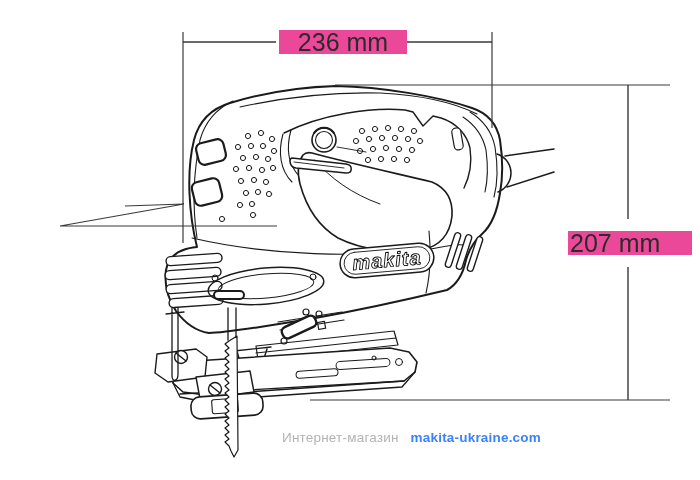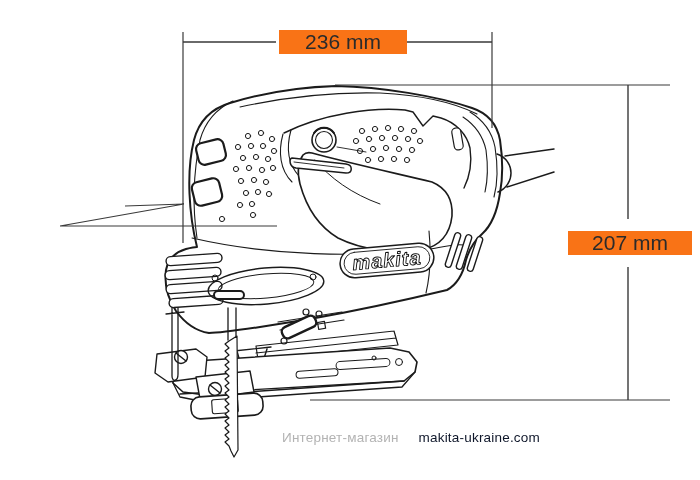--- a/index.html
+++ b/index.html
@@ -1,27 +1,27 @@
 <!DOCTYPE html>
 <html><head>
 <meta charset="utf-8">
 <style>
   html,body{margin:0;padding:0;background:#fff;}
   .stage{position:relative;width:700px;height:480px;background:#fff;overflow:hidden;
          font-family:"Liberation Sans",sans-serif;}
   .stage svg{position:absolute;left:0;top:0;}
-  .dim-label{position:absolute;color:#2b2b2b;font-size:21px;line-height:24px;
-             white-space:nowrap;background:#f97316;padding:0 2px;}
+  .dim-label{position:absolute;color:#2b2b2b;font-size:25px;line-height:24px;
+             white-space:nowrap;background:#ec4899;padding:0 2px;}
   .dim-236{left:279px;top:30px;width:124px;text-align:center;}
   .dim-73{left:18px;top:186px;}
-  .dim-207{left:568px;top:231px;width:120px;text-align:center;}
-  .watermark{position:absolute;left:282px;top:430px;display:flex;gap:20px;
+  .dim-207{left:568px;top:231px;width:120px;text-align:left;}
+  .watermark{position:absolute;left:282px;top:430px;display:flex;gap:12px;
              font-size:13.5px;letter-spacing:.2px;white-space:nowrap;}
   .wm-prefix{color:#b3b3b3;}
-  .wm-site{color:#0f172a;font-weight:normal;}
+  .wm-site{color:#3b82f6;font-weight:bold;}
   .logo-text{font-family:"Liberation Sans",sans-serif;font-style:italic;font-weight:bold;}
 </style>
 </head>
 <body>
 
 <div class="stage">
 
 <svg width="700" height="480" viewBox="0 0 700 480">
 
   <g stroke="#1b1b1b" fill="none" stroke-linecap="round" stroke-linejoin="round">

